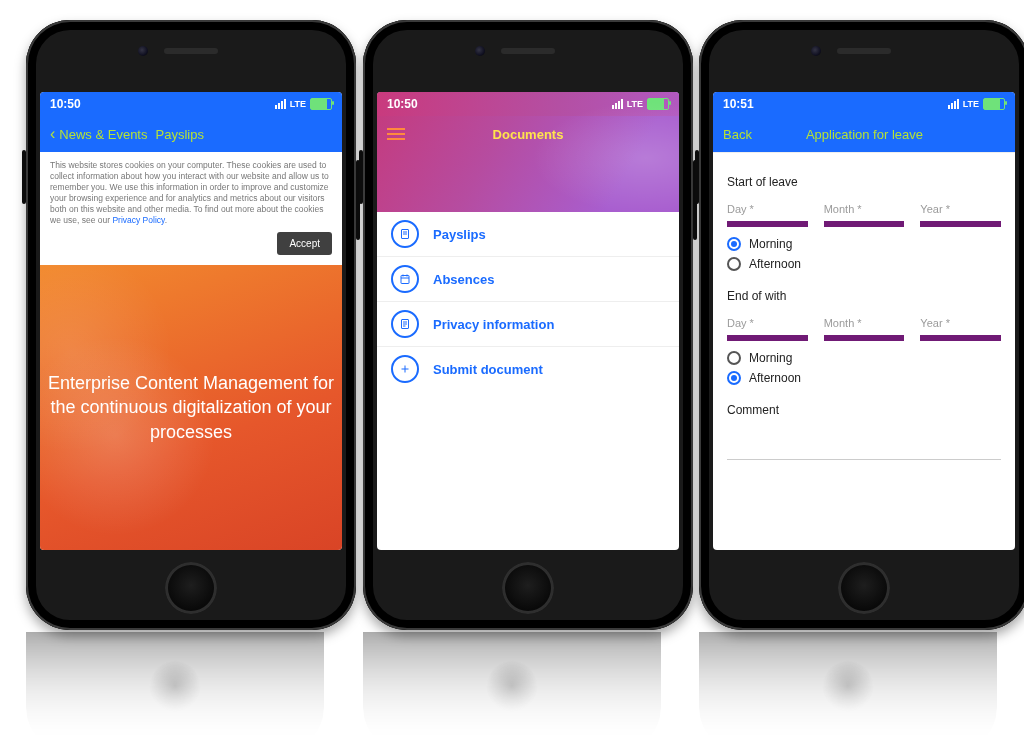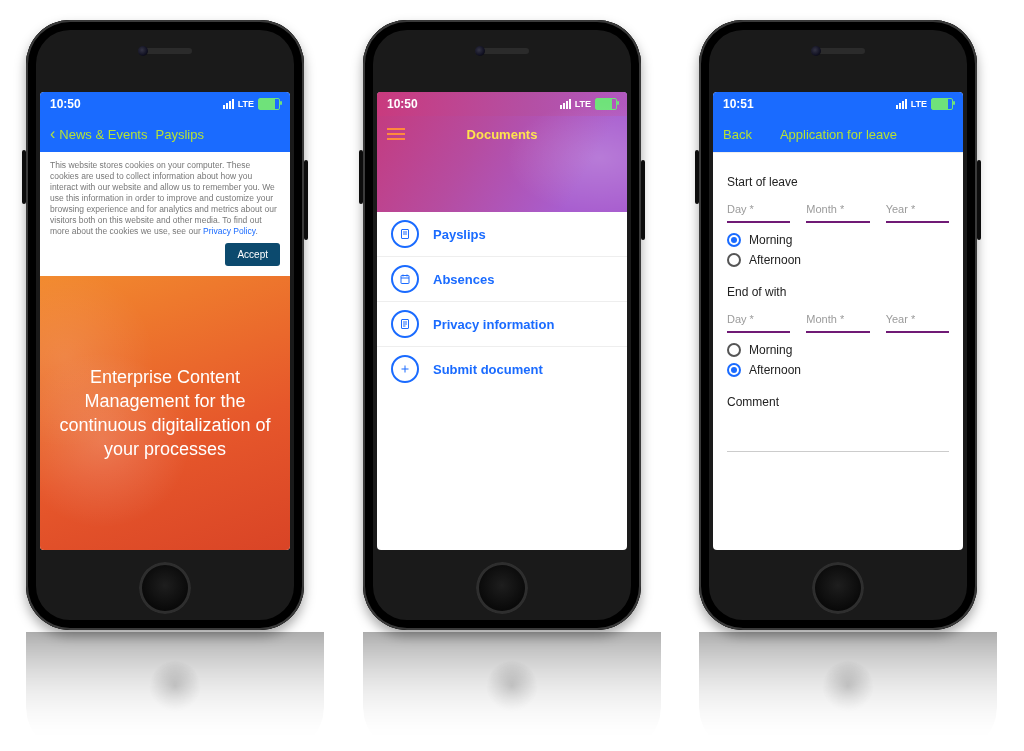--- a/index.html
+++ b/index.html
@@ -12,21 +12,21 @@
     overflow: hidden;
   }
   .stage {
     position: relative;
     width: 1024px;
     height: 751px;
   }
   
   .phone {
     position: absolute;
-    width: 278px;
+    width: 330px;
     height: 610px;
     border-radius: 44px;
     background: #1a1a1a;
     box-shadow:
       0 6px 12px rgba(0,0,0,.35),
       inset 0 0 0 2px #3a3a3a,
       inset 0 0 0 10px #000;
     top: 20px;
   }
   .phone::before { 
@@ -163,21 +163,21 @@
     box-shadow:0 1px 0 rgba(0,0,0,.08);
   }
   .cookie-text {
     font-size:8.5px;
     line-height:1.3;
     color:#777;
   }
   .cookie-text a { color:#1a6bff; text-decoration:none; }
   .accept-row { display:flex; justify-content:flex-end; margin-top:6px; }
   .accept-btn {
-    background:#0c4a6e;
+    background:#404040;
     color:#fff;
     font-size:10px;
     padding:6px 12px;
     border:none;
     border-radius:3px;
   }
   .hero {
     flex:1;
     background: linear-gradient(160deg, #f28a2e 0%, #e6572b 60%, #d94426 100%);
     display:flex; align-items:center; justify-content:center;
@@ -255,21 +255,21 @@
     border-top:1px solid #eee;
   }
   .section-label { font-size:12px; margin:8px 0 10px; }
   .date-row {
     display:flex; gap:16px;
     border-bottom:0;
     margin-bottom:10px;
   }
   .date-field {
     flex:1;
-    border-bottom:2px solid #701a75;
+    border-bottom:6px solid #701a75;
     padding:4px 0 6px;
     color:#9b9b9b;
     font-size:11px;
   }
   .radio-row {
     display:flex; align-items:center;
     gap:8px;
     margin:6px 0;
     font-size:12px;
   }

